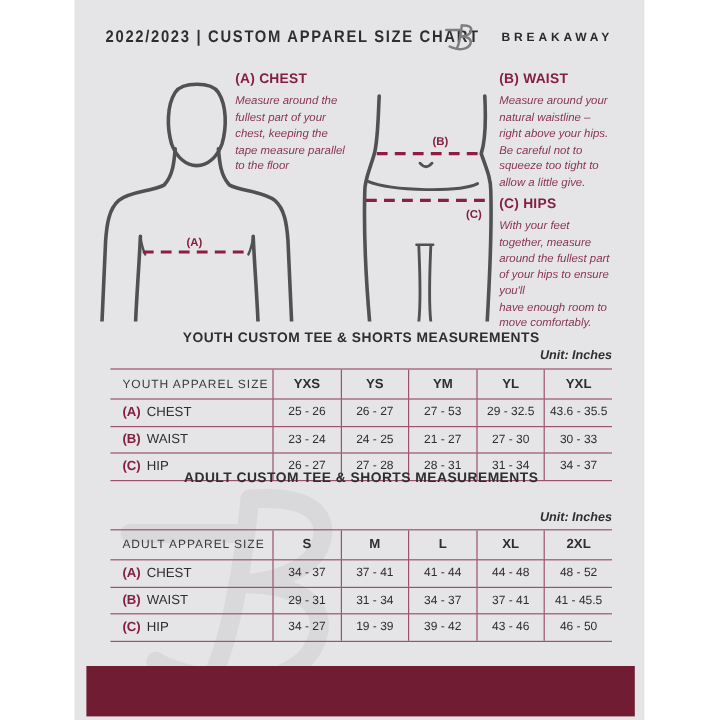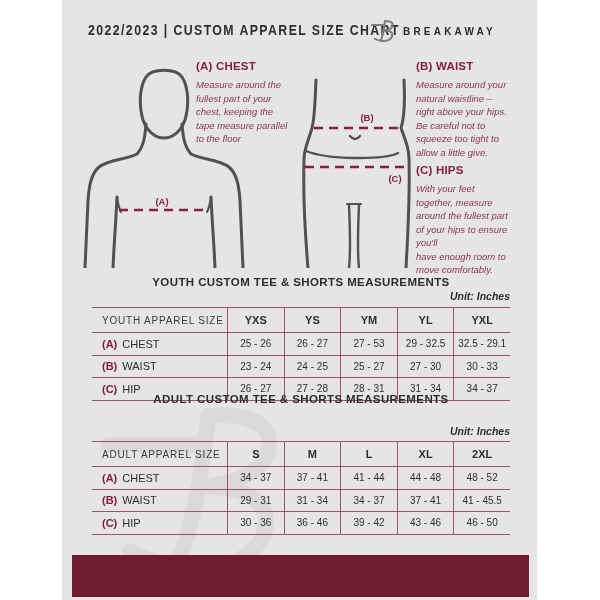--- a/index.html
+++ b/index.html
@@ -4,21 +4,21 @@
 <style>
   html,body{margin:0;padding:0;}
   body{width:600px;height:600px;background:#ffffff;font-family:"Liberation Sans",sans-serif;overflow:hidden;}
   .page{position:relative;width:600px;height:600px;background:#ffffff;}
   .sheet{position:absolute;left:62px;top:0;width:475px;height:600px;background:#e5e4e6;overflow:hidden;}
   .abs{position:absolute;}
 
   
   .hdr-title{left:26px;top:22px;font-size:14px;font-weight:700;letter-spacing:1.6px;color:#2e2e30;
              transform:scaleX(.88);transform-origin:left center;white-space:nowrap;}
-  .brand{left:308px;top:19px;display:flex;align-items:center;gap:7px;}
+  .brand{left:308px;top:19px;display:flex;align-items:center;gap:22px;}
   .brand-name{font-size:10px;font-weight:700;letter-spacing:3.2px;color:#2a2a2c;}
 
   
   .instr{width:118px;z-index:1;}
   .instr h3{margin:0 0 6px 0;font-size:11.5px;font-weight:700;color:#841f3f;letter-spacing:.2px;}
   .instr p{margin:0;font-size:9.5px;line-height:13.5px;font-style:italic;color:#8a3552;white-space:pre-line;}
 
   
   .sec-title{width:418px;left:30px;text-align:center;font-size:11.5px;font-weight:700;
              letter-spacing:.4px;color:#2e2e30;z-index:1;}
@@ -145,28 +145,28 @@
         <div class="cell head center col sizehead">YL</div>
         <div class="cell head center col sizehead">YXL</div>
         <div class="cell data top rowlab">
           <span class="pfx">(A)</span>
           <span>CHEST</span>
         </div>
         <div class="cell data top col center val">25 - 26</div>
         <div class="cell data top col center val">26 - 27</div>
         <div class="cell data top col center val">27 - 53</div>
         <div class="cell data top col center val">29 - 32.5</div>
-        <div class="cell data top col center val">32.5 - 29.1</div>
+        <div class="cell data top col center val">43.6 - 35.5</div>
         <div class="cell data top rowlab">
           <span class="pfx">(B)</span>
           <span>WAIST</span>
         </div>
         <div class="cell data top col center val">23 - 24</div>
         <div class="cell data top col center val">24 - 25</div>
-        <div class="cell data top col center val">25 - 27</div>
+        <div class="cell data top col center val">21 - 27</div>
         <div class="cell data top col center val">27 - 30</div>
         <div class="cell data top col center val">30 - 33</div>
         <div class="cell data top rowlab">
           <span class="pfx">(C)</span>
           <span>HIP</span>
         </div>
         <div class="cell data top col center val">26 - 27</div>
         <div class="cell data top col center val">27 - 28</div>
         <div class="cell data top col center val">28 - 31</div>
         <div class="cell data top col center val">31 - 34</div>
@@ -197,22 +197,22 @@
         </div>
         <div class="cell data top col center val">29 - 31</div>
         <div class="cell data top col center val">31 - 34</div>
         <div class="cell data top col center val">34 - 37</div>
         <div class="cell data top col center val">37 - 41</div>
         <div class="cell data top col center val">41 - 45.5</div>
         <div class="cell data top rowlab">
           <span class="pfx">(C)</span>
           <span>HIP</span>
         </div>
-        <div class="cell data top col center val">30 - 36</div>
-        <div class="cell data top col center val">36 - 46</div>
+        <div class="cell data top col center val">34 - 27</div>
+        <div class="cell data top col center val">19 - 39</div>
         <div class="cell data top col center val">39 - 42</div>
         <div class="cell data top col center val">43 - 46</div>
         <div class="cell data top col center val">46 - 50</div>
       </div>
 
     <div class="abs footer-bar"></div>
   </div>
 </div>
 
 </body></html>

